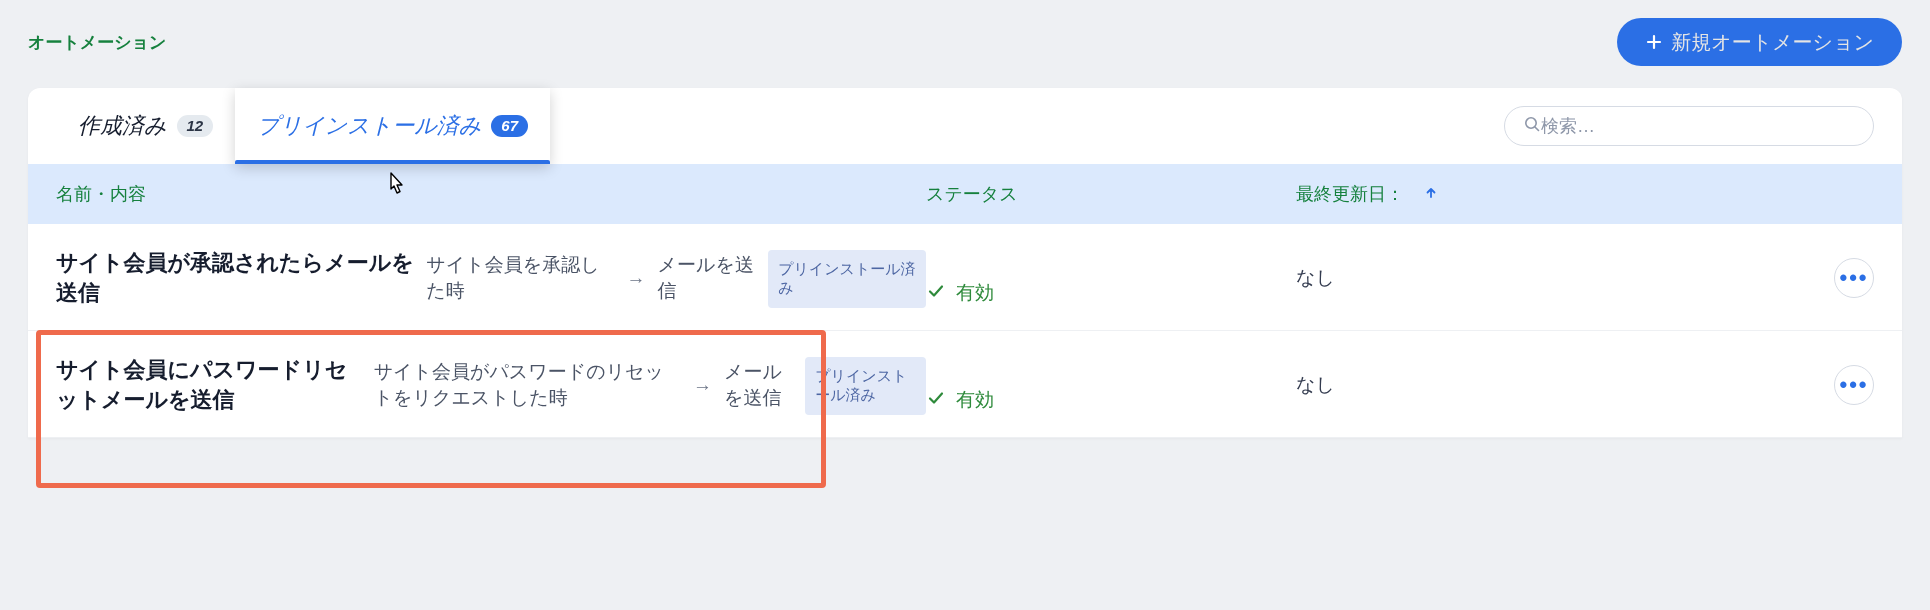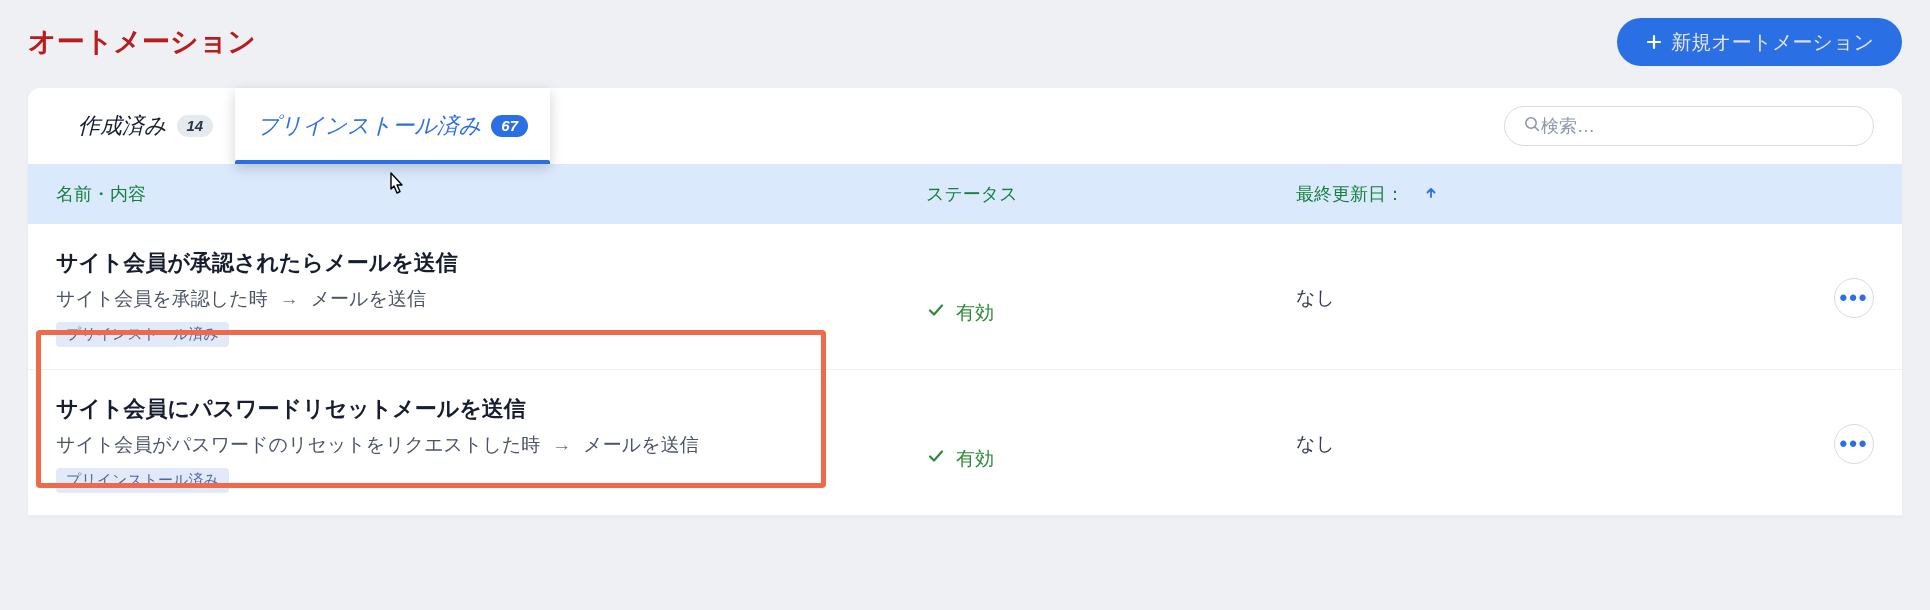--- a/index.html
+++ b/index.html
@@ -1,20 +1,20 @@
 <!DOCTYPE html>
 <html><head>
   <meta charset="utf-8">
   <style>
     * { margin:0; padding:0; box-sizing:border-box; font-family: -apple-system, BlinkMacSystemFont, "Segoe UI", "Hiragino Sans", "Meiryo", sans-serif; }
     body { background:#eef0f3; width:1930px; height:610px; overflow:hidden; }
     .page { padding:0 0 20px 0; }
 
     .header { display:flex; align-items:center; justify-content:space-between; padding:18px 28px 22px 28px; }
-    .page-title { font-size:28px; font-weight:700; color:#b91c1c; }
+    .page-title { font-size:17px; font-weight:700; color:#15803d; }
 
     .header-actions { display:flex; gap:18px; align-items:center; }
     .btn { display:inline-flex; align-items:center; gap:8px; height:48px; padding:0 28px; border-radius:999px; font-size:20px; font-weight:500; cursor:pointer; border:none; white-space:nowrap; }
     .btn-secondary { background:#fff; color:#2b6fe5; }
     .btn-primary { background:#2b6fe5; color:#e5e5e5; }
     .btn .chev, .btn .plus { display:inline-flex; align-items:center; }
 
     .card { background:#fff; margin:0 28px; border-radius:12px 12px 0 0; box-shadow:0 1px 3px rgba(0,0,0,0.04); overflow:visible; }
 
     .subbar { display:flex; align-items:center; justify-content:space-between; padding:0 28px; height:76px; }
@@ -33,21 +33,21 @@
     .search-input::placeholder { color:#8e97a9; }
 
     .thead { display:flex; align-items:center; background:#dbe9fd; height:60px; padding:0 28px; font-size:18px; color:#15803d; }
     .col-name { flex:0 0 870px; }
     .col-status { flex:0 0 370px; }
     .col-updated { flex:0 0 430px; display:flex; align-items:center; gap:20px; }
     .col-actions { flex:1; }
     .sort-arrow { color:#2b6fe5; }
 
     .row { display:flex; align-items:center; padding:24px 28px 22px 28px; border-bottom:1px solid #eef0f3; position:relative; }
-    .row .col-name { display:flex; flex-direction:column; gap:8px; }
+    .row .col-name { display:flex; flex-direction:row; gap:8px; }
     .row-title { font-size:22px; font-weight:700; color:#161d2e; }
     .row-desc { font-size:19px; color:#4b5466; display:flex; align-items:center; gap:12px; }
     .arrow-sep { color:#6b7486; }
     .pill { display:inline-flex; align-items:center; background:#e2e9f8; color:#4d66a3; font-size:15px; font-weight:500; padding:3px 10px; border-radius:4px; width:fit-content; margin-top:2px; }
     .status-cell { display:flex; align-items:center; gap:10px; color:#2e8a3b; font-size:19px; font-weight:500;margin-top:30px; }
     .updated-cell { font-size:19px; color:#333b4f; }
     .more-btn { width:40px; height:40px; border-radius:50%; border:1px solid #d6dbe4; background:#fff; display:flex; align-items:center; justify-content:center; cursor:pointer; color:#2b6fe5; font-size:22px; letter-spacing:2px; font-weight:700; margin-left:auto; }
 
     .highlight { position:absolute; border:5px solid #ef6a4c; border-radius:4px; pointer-events:none; }
     .hl-row2 { left:36px; top:330px; width:790px; height:158px; }
@@ -70,21 +70,21 @@
         <span>新規オートメーション</span>
       </button>
     </div>
   </div>
 
   <div class="card">
     <div class="subbar">
       <div class="tabs">
         <div class="tab">
           <span>作成済み</span>
-          <span class="badge">14</span>
+          <span class="badge">12</span>
         </div>
         <div class="tab active active-elev">
           <span>プリインストール済み</span>
           <span class="badge blue">67</span>
         </div>
       </div>
       <div class="tools">
         <div class="search-wrap">
           <span>
             <svg width="18" height="18" viewBox="0 0 18 18">

